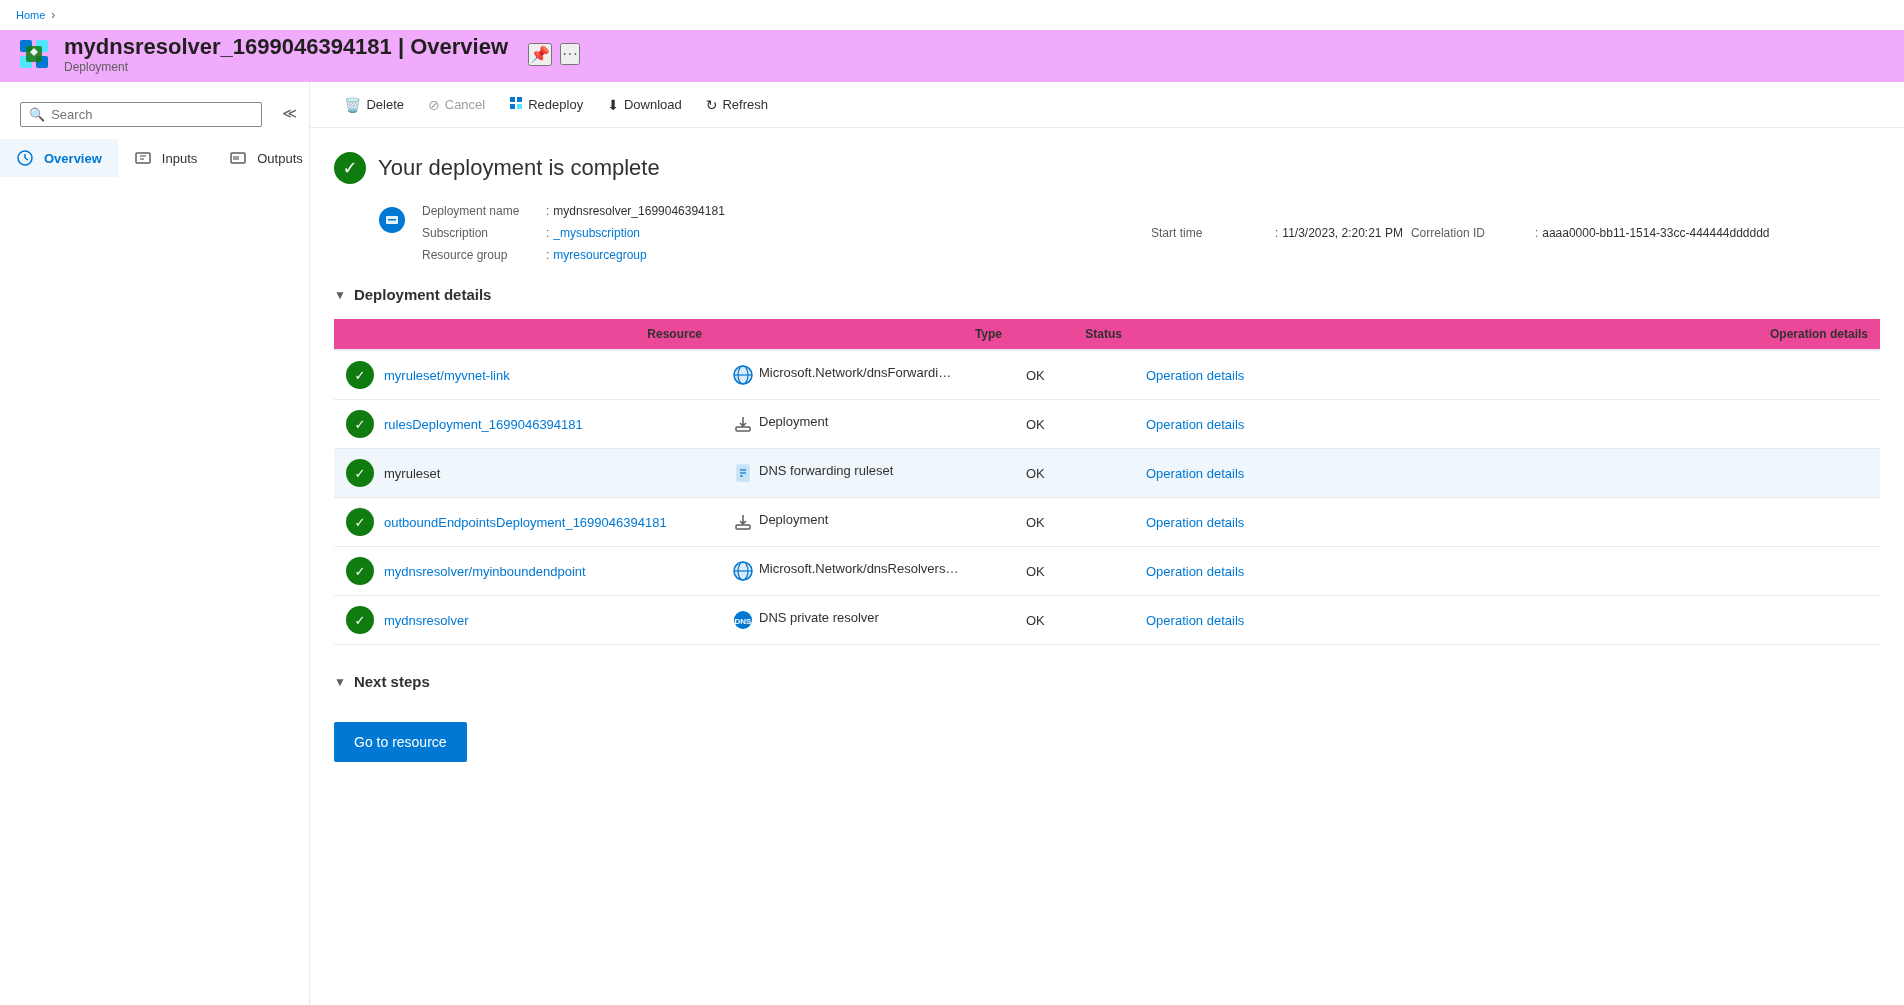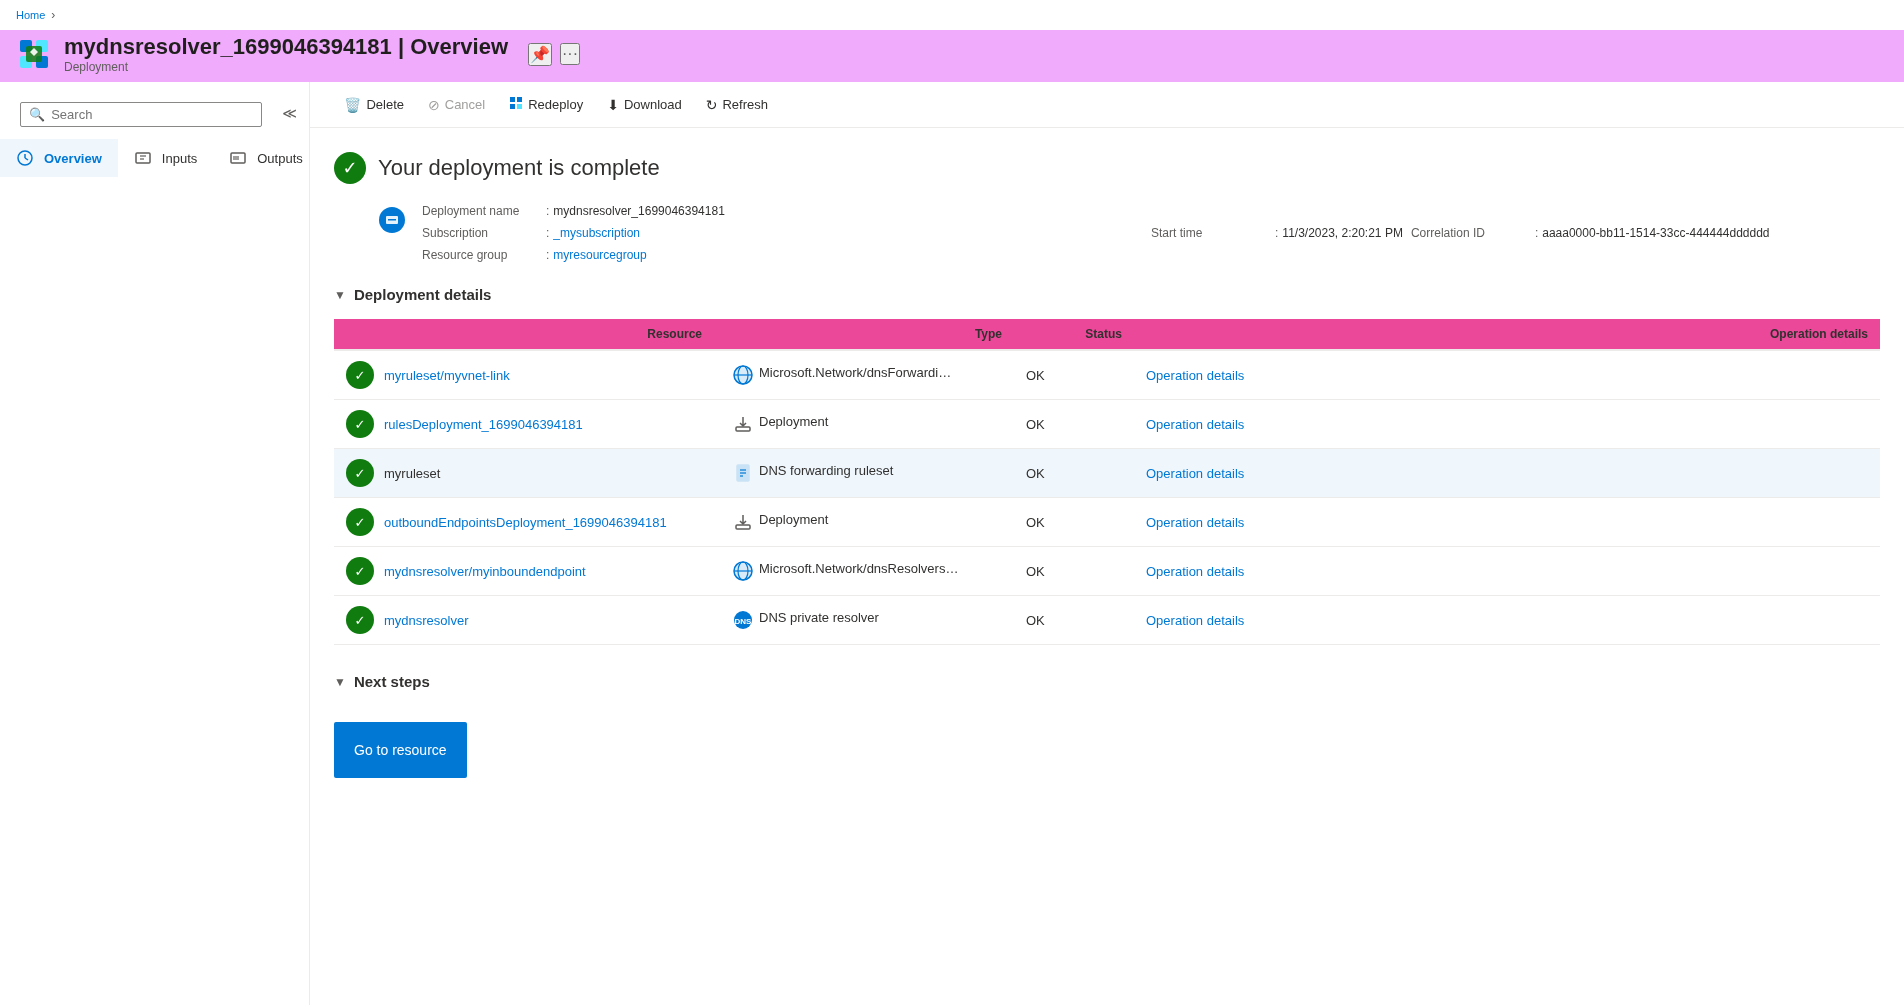--- a/index.html
+++ b/index.html
@@ -75,21 +75,21 @@
     .row-check { width: 28px; height: 28px; border-radius: 50%; background: #107c10; display: flex; align-items: center; justify-content: center; color: white; font-size: 13px; }
     .resource-link { color: #0078d4; text-decoration: none; }
     .resource-plain { color: #323130; }
     .op-link { color: #0078d4; text-decoration: none; }
 
     .type-icon { width: 20px; height: 20px; display: inline-flex; align-items: center; justify-content: center; margin-right: 6px; vertical-align: middle; flex-shrink: 0; }
     .type-cell { display: flex; align-items: flex-start; margin-left: 7px; }
 
     
     .next-steps-section { margin-top: 28px; }
-    .go-to-resource-btn { display: inline-block; padding: 20px 20px; background: #0078d4; color: #fff; border: none; border-radius: 2px; font-size: 14px; cursor: pointer; margin-top: 16px; text-decoration: none; }
+    .go-to-resource-btn { display: inline-block; padding: 12px 20px; background: #0078d4; color: #fff; border: none; border-radius: 2px; font-size: 14px; cursor: pointer; margin-top: 16px; text-decoration: none; }
 
     .col-resource { width: 380px; }
     .col-type { width: 300px; }
     .col-status { width: 120px; }
     .col-opdetails { }
   </style>
 </head>
 <body>
 
 <div class="app-container">

